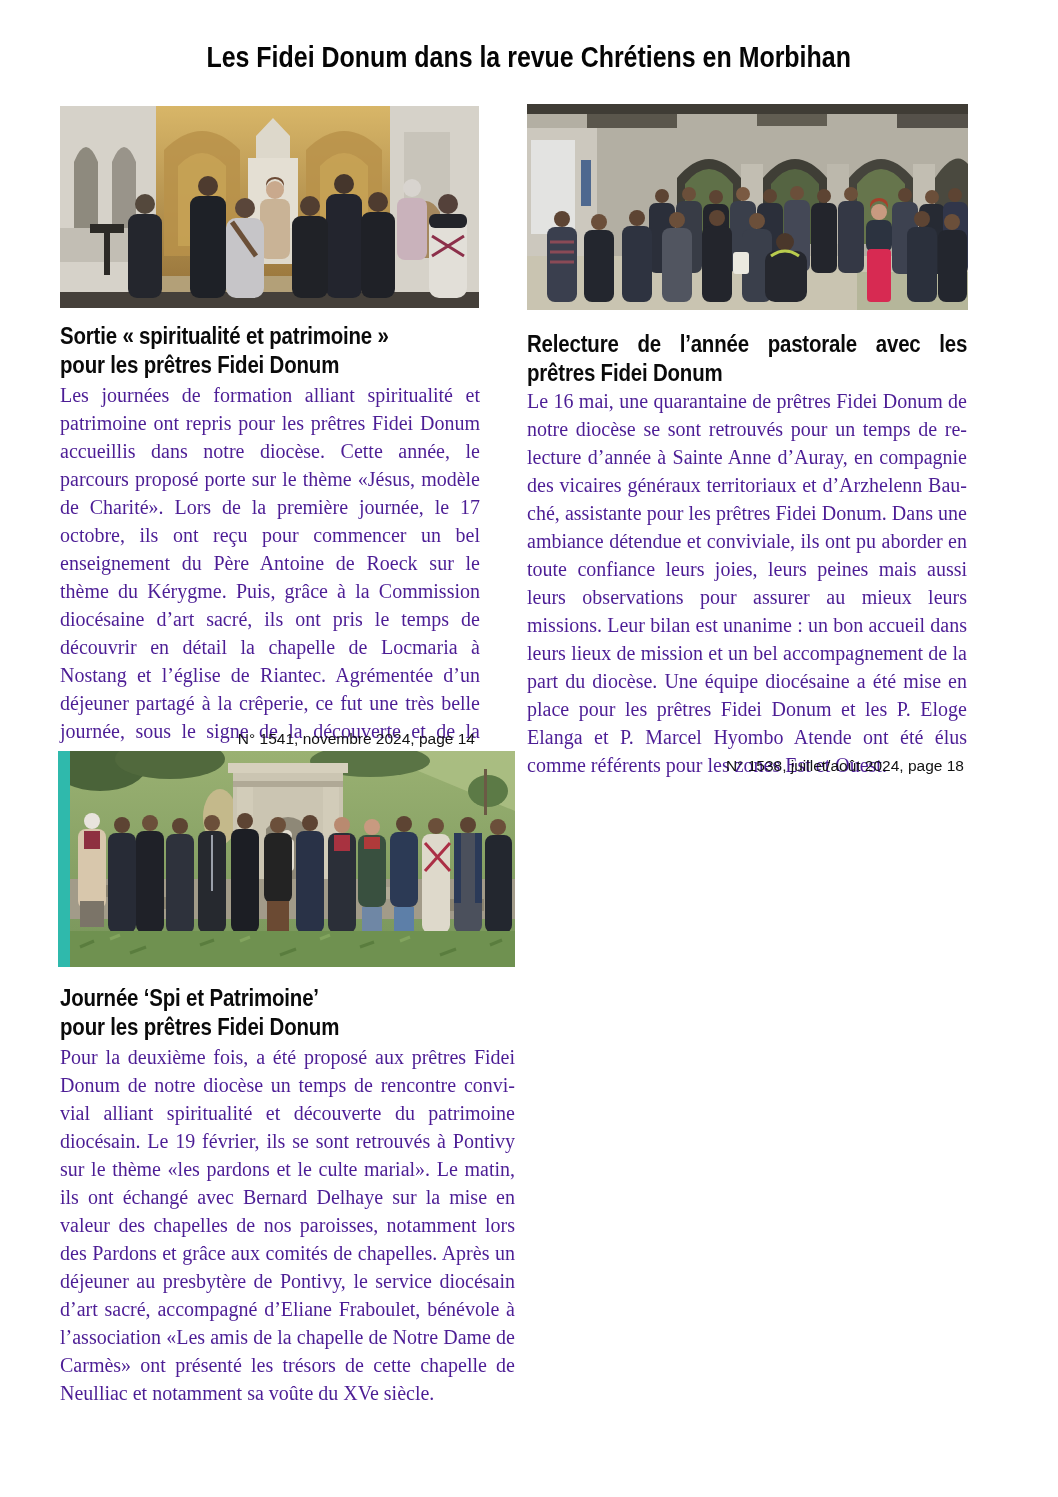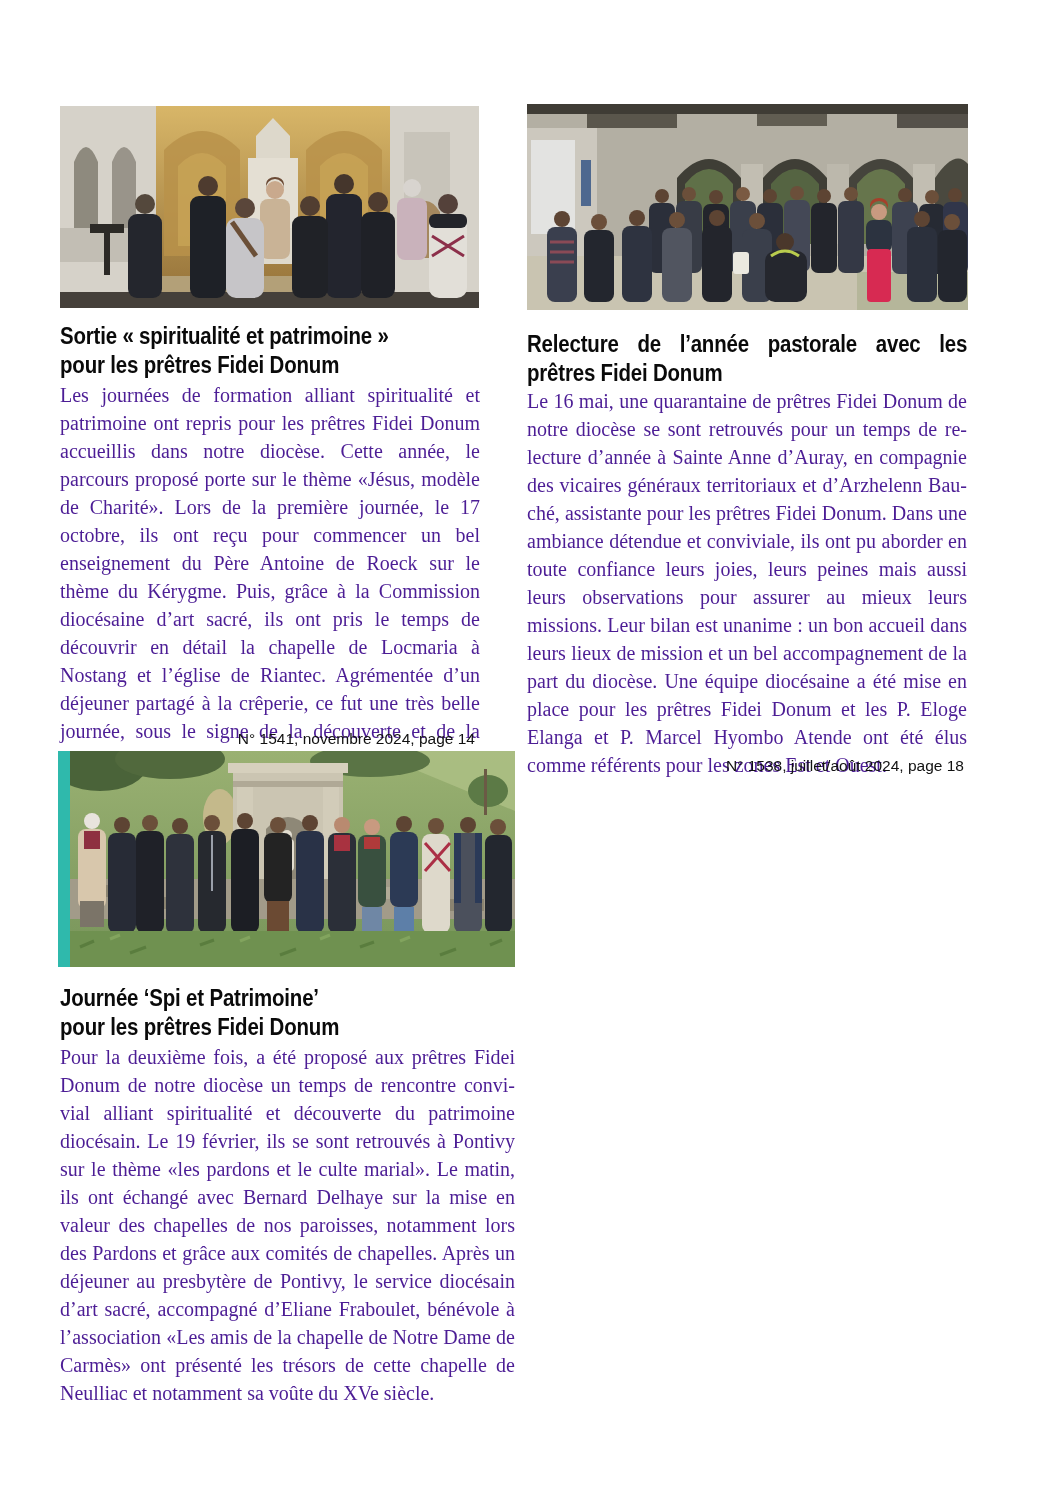--- a/index.html
+++ b/index.html
@@ -19,20 +19,23 @@
         text-justify:inter-word;hyphens:manual;color:#4c1d95;}
   .caption{position:absolute;font-family:"Liberation Sans",sans-serif;font-size:15.5px;
         color:#111;text-align:right;}
   .teal-bar{position:absolute;left:58px;top:751px;width:12px;height:216px;background:#2fb9ac;}
 </style>
 </head>
 <body>
 
 <div class="page">
 
+  <div class="title-wrap">
+    <span>Les Fidei Donum dans la revue Chrétiens en Morbihan</span>
+  </div>
 
   <div class="photo" style="left:60px;top:106px;width:419px;height:202px;">
     <svg viewBox="0 0 419 202" preserveAspectRatio="none">
       <defs>
         <linearGradient id="gold1" x1="0" y1="0" x2="0" y2="1">
           <stop offset="0" stop-color="#d8b668"></stop>
             <stop offset="1" stop-color="#96733a"></stop>
         </linearGradient>
       </defs>
       <rect width="419" height="202" fill="#cfccc3"></rect>

